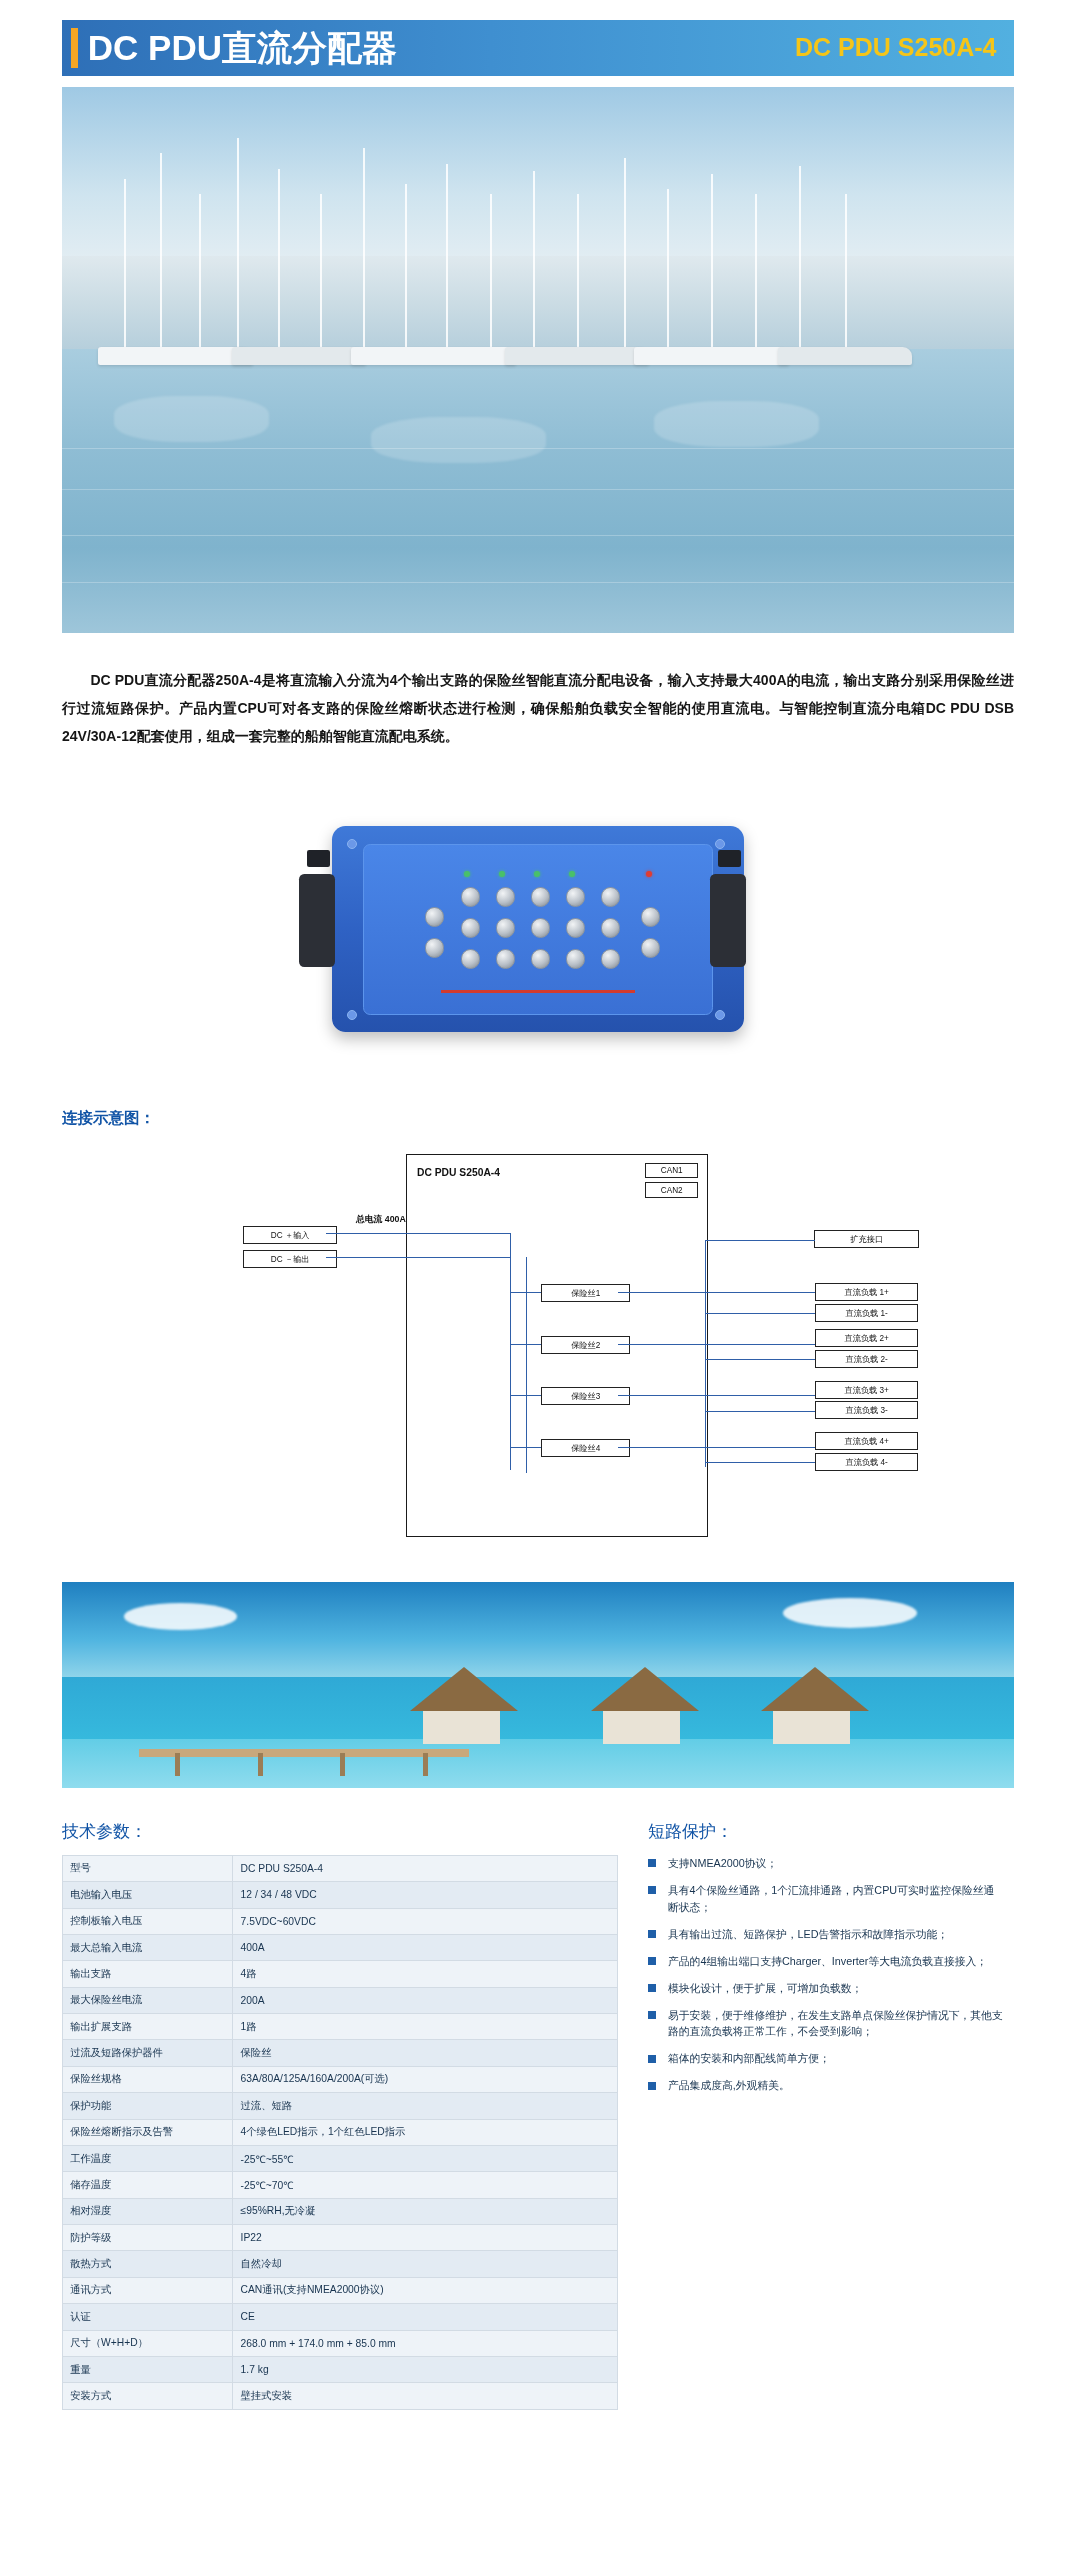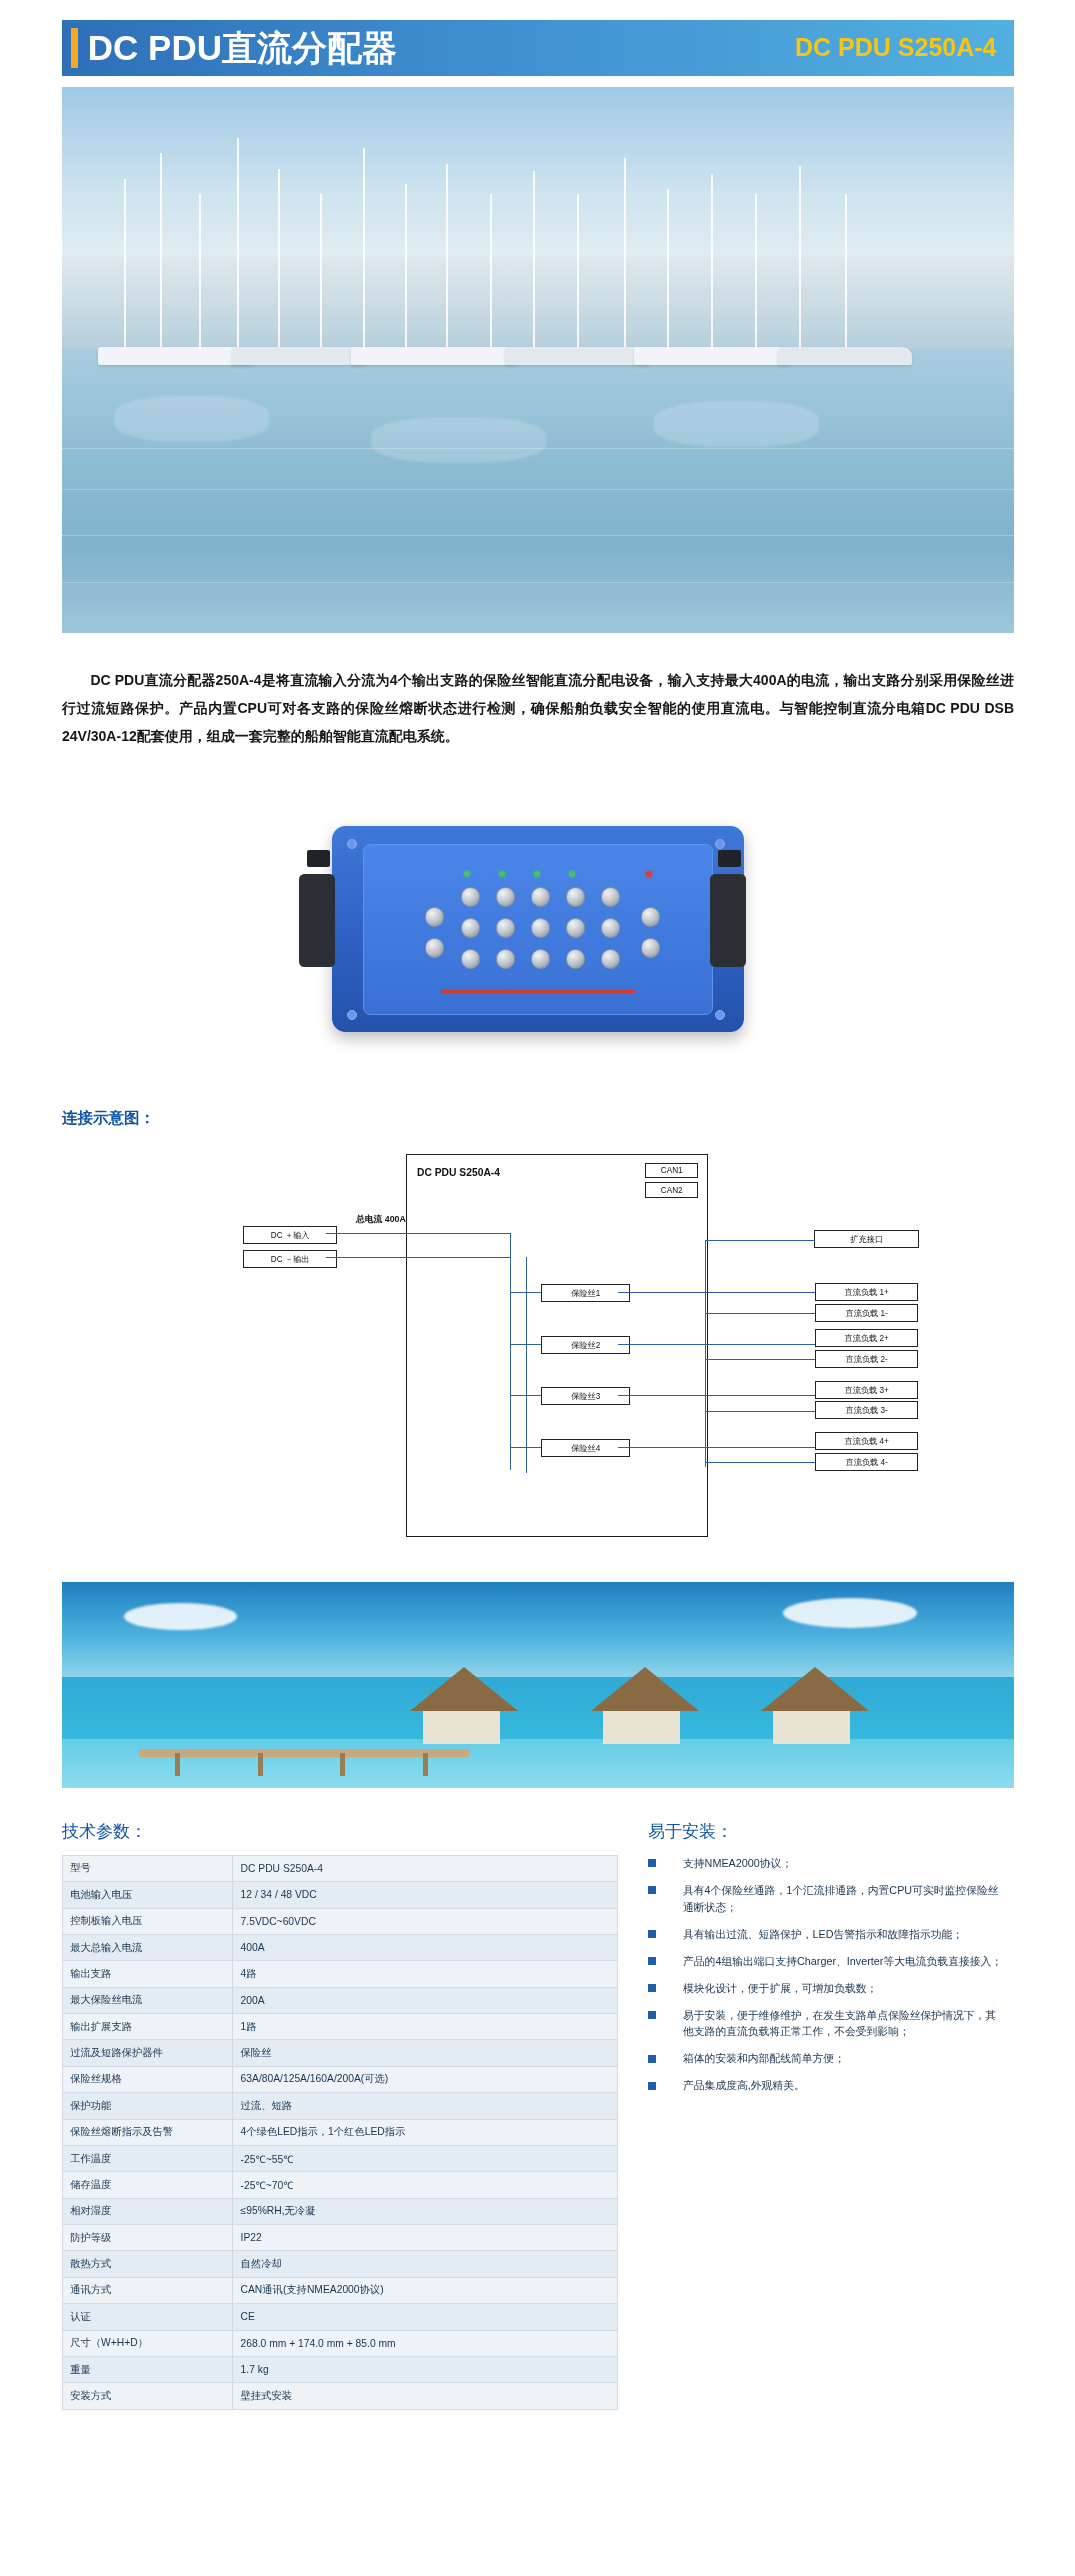--- a/index.html
+++ b/index.html
@@ -178,21 +178,21 @@
   }
   table.spec td{
     border:0.5px solid #d2dbe4;padding:5.7px 7.2px;color:#17334f;
     background:#eef3f8;
   }
   table.spec tr:nth-child(even) td{background:#e3ebf3;}
   table.spec td.k{width:155px;font-weight:normal;}
 
   ul.features{list-style:none;margin:0;padding:0;font-size:10.8px;line-height:1.55;color:#17334f;}
   ul.features li{
-    position:relative;padding-left:35px;margin-bottom:10.3px;
+    position:relative;padding-left:20px;margin-bottom:10.3px;
   }
   ul.features li:before{
     content:"";position:absolute;left:0;top:4.6px;width:7.7px;height:7.7px;
     background:#1f5fa8;
   }
 
   .footer-space{height:57px;}
 </style>
 </head>
 <body>
@@ -447,21 +447,21 @@
             </tr>
           <tr>
               <td class="k">安装方式</td>
               <td>壁挂式安装</td>
             </tr>
         </tbody>
       </table>
     </div>
 
     <div class="col-right">
-      <div class="col-title">易于安装：</div>
+      <div class="col-title">短路保护：</div>
       <ul class="features">
         <li>支持NMEA2000协议；</li>
         <li>具有4个保险丝通路，1个汇流排通路，内置CPU可实时监控保险丝通断状态；</li>
         <li>具有输出过流、短路保护，LED告警指示和故障指示功能；</li>
         <li>产品的4组输出端口支持Charger、Inverter等大电流负载直接接入；</li>
         <li>模块化设计，便于扩展，可增加负载数；</li>
         <li>易于安装，便于维修维护，在发生支路单点保险丝保护情况下，其他支路的直流负载将正常工作，不会受到影响；</li>
         <li>箱体的安装和内部配线简单方便；</li>
         <li>产品集成度高,外观精美。</li>
       </ul>

